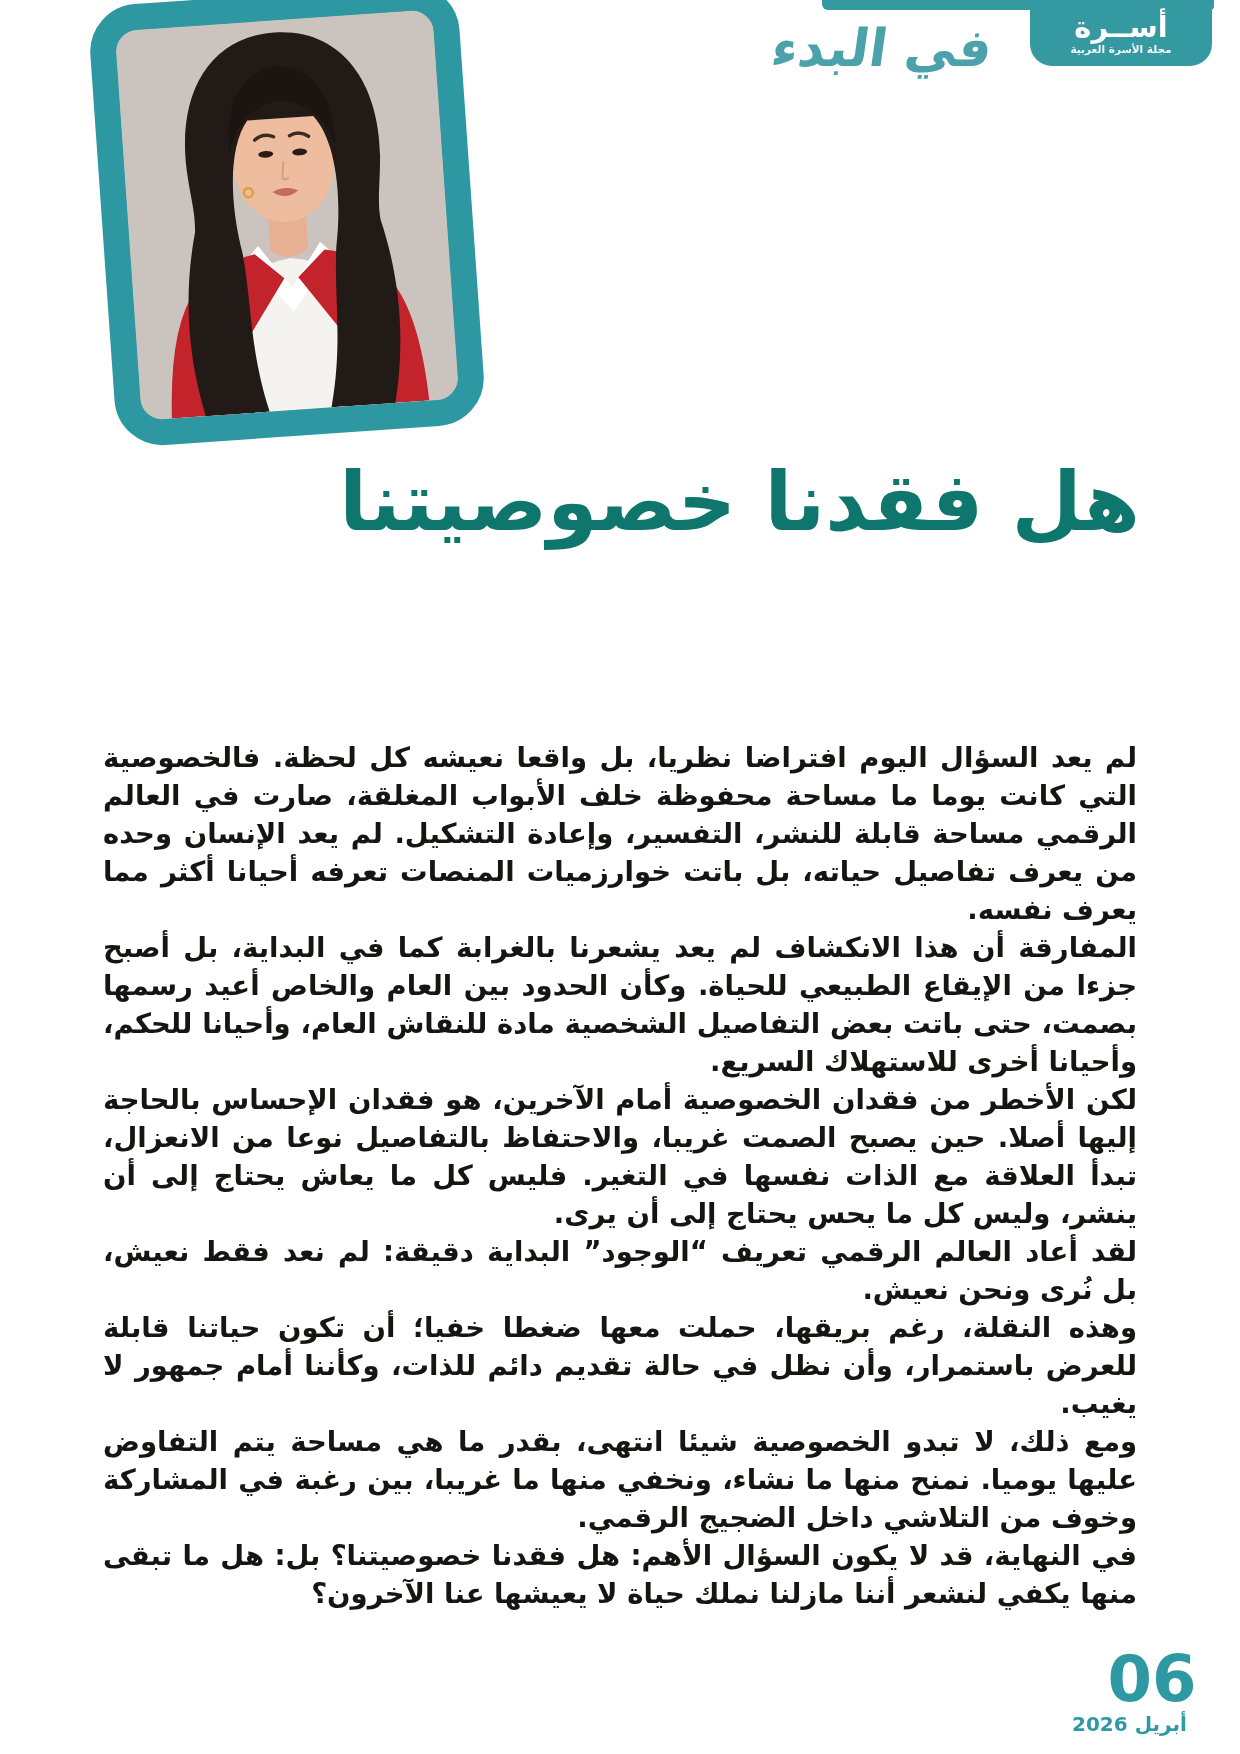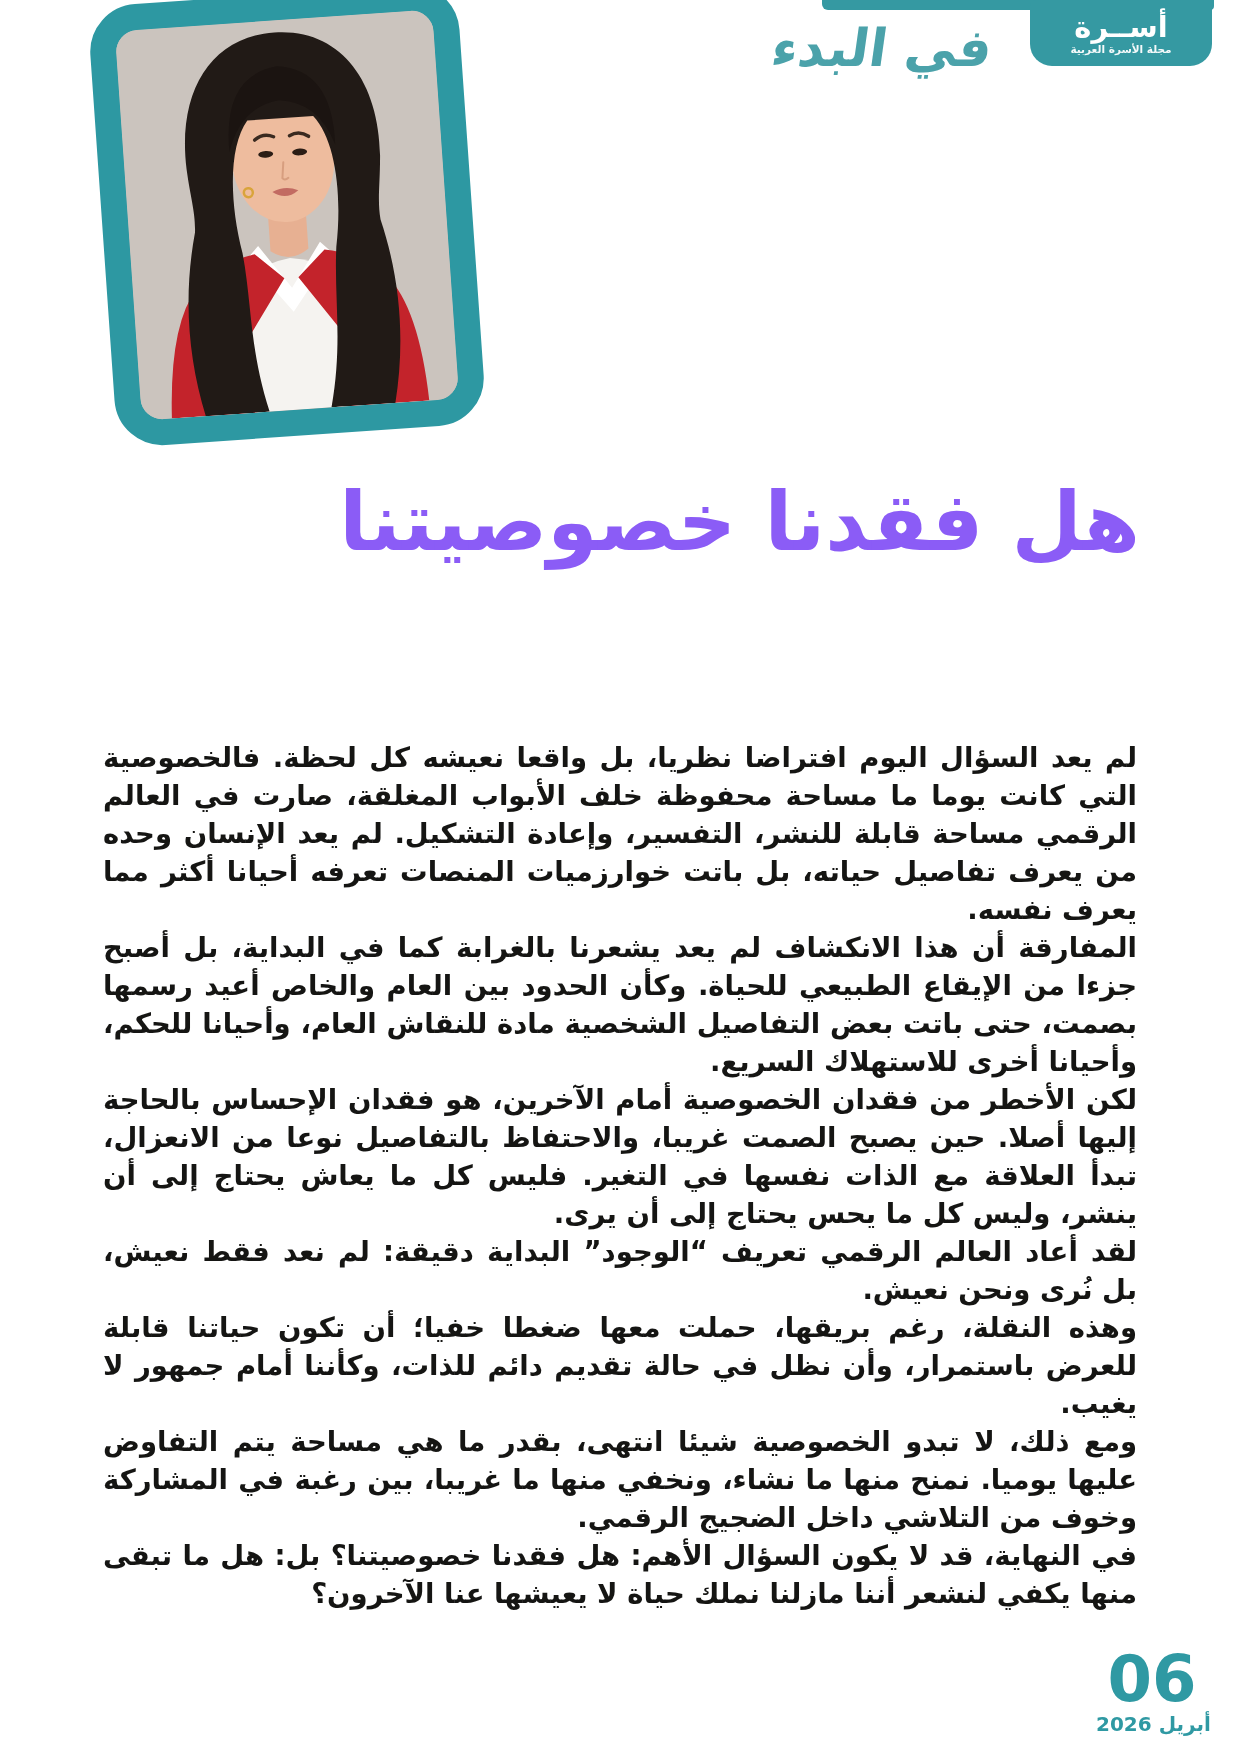--- a/index.html
+++ b/index.html
@@ -27,38 +27,38 @@
   }
   
   .photo-frame{
     position:absolute;left:102px;top:-6px;width:370px;height:442px;
     box-sizing:border-box;border:26px solid #2D98A2;border-radius:48px;
     transform:rotate(-4deg);overflow:hidden;background:#cbc4be;
   }
   .photo-frame svg{display:block;width:100%;height:100%;}
   
   .headline{
-    position:absolute;right:100px;top:472px;direction:rtl;text-align:right;
-    color:#8b5cf6;font-weight:bold;font-size:81px;line-height:101px;
+    position:absolute;right:100px;top:452px;direction:rtl;text-align:right;
+    color:#0f766e;font-weight:bold;font-size:81px;line-height:101px;
     white-space:nowrap;
   }
   
   .article{
     position:absolute;left:103px;right:103px;top:738px;
     direction:rtl;text-align:justify;font-size:27.5px;line-height:38px;
     font-weight:bold;color:#151513;
   }
   .article p{margin:0;}
   
   .pagefoot{
     position:absolute;right:8px;top:1648px;width:160px;
     direction:rtl;text-align:left;
   }
   .page-number{font-size:64px;font-weight:bold;color:#2F99A3;line-height:62px;text-align:center;}
-  .issue-date{font-size:20px;font-weight:bold;color:#2F99A3;margin-top:2px;text-align:left;direction:rtl;margin-left:24px;}
+  .issue-date{font-size:20px;font-weight:bold;color:#2F99A3;margin-top:2px;text-align:left;direction:rtl;}
 </style>
 </head>
 <body>
 
 <div class="page">
 
   <div class="top-strip"></div>
 
   <div class="logo-box">
     <div class="logo-title">أســرة</div>

